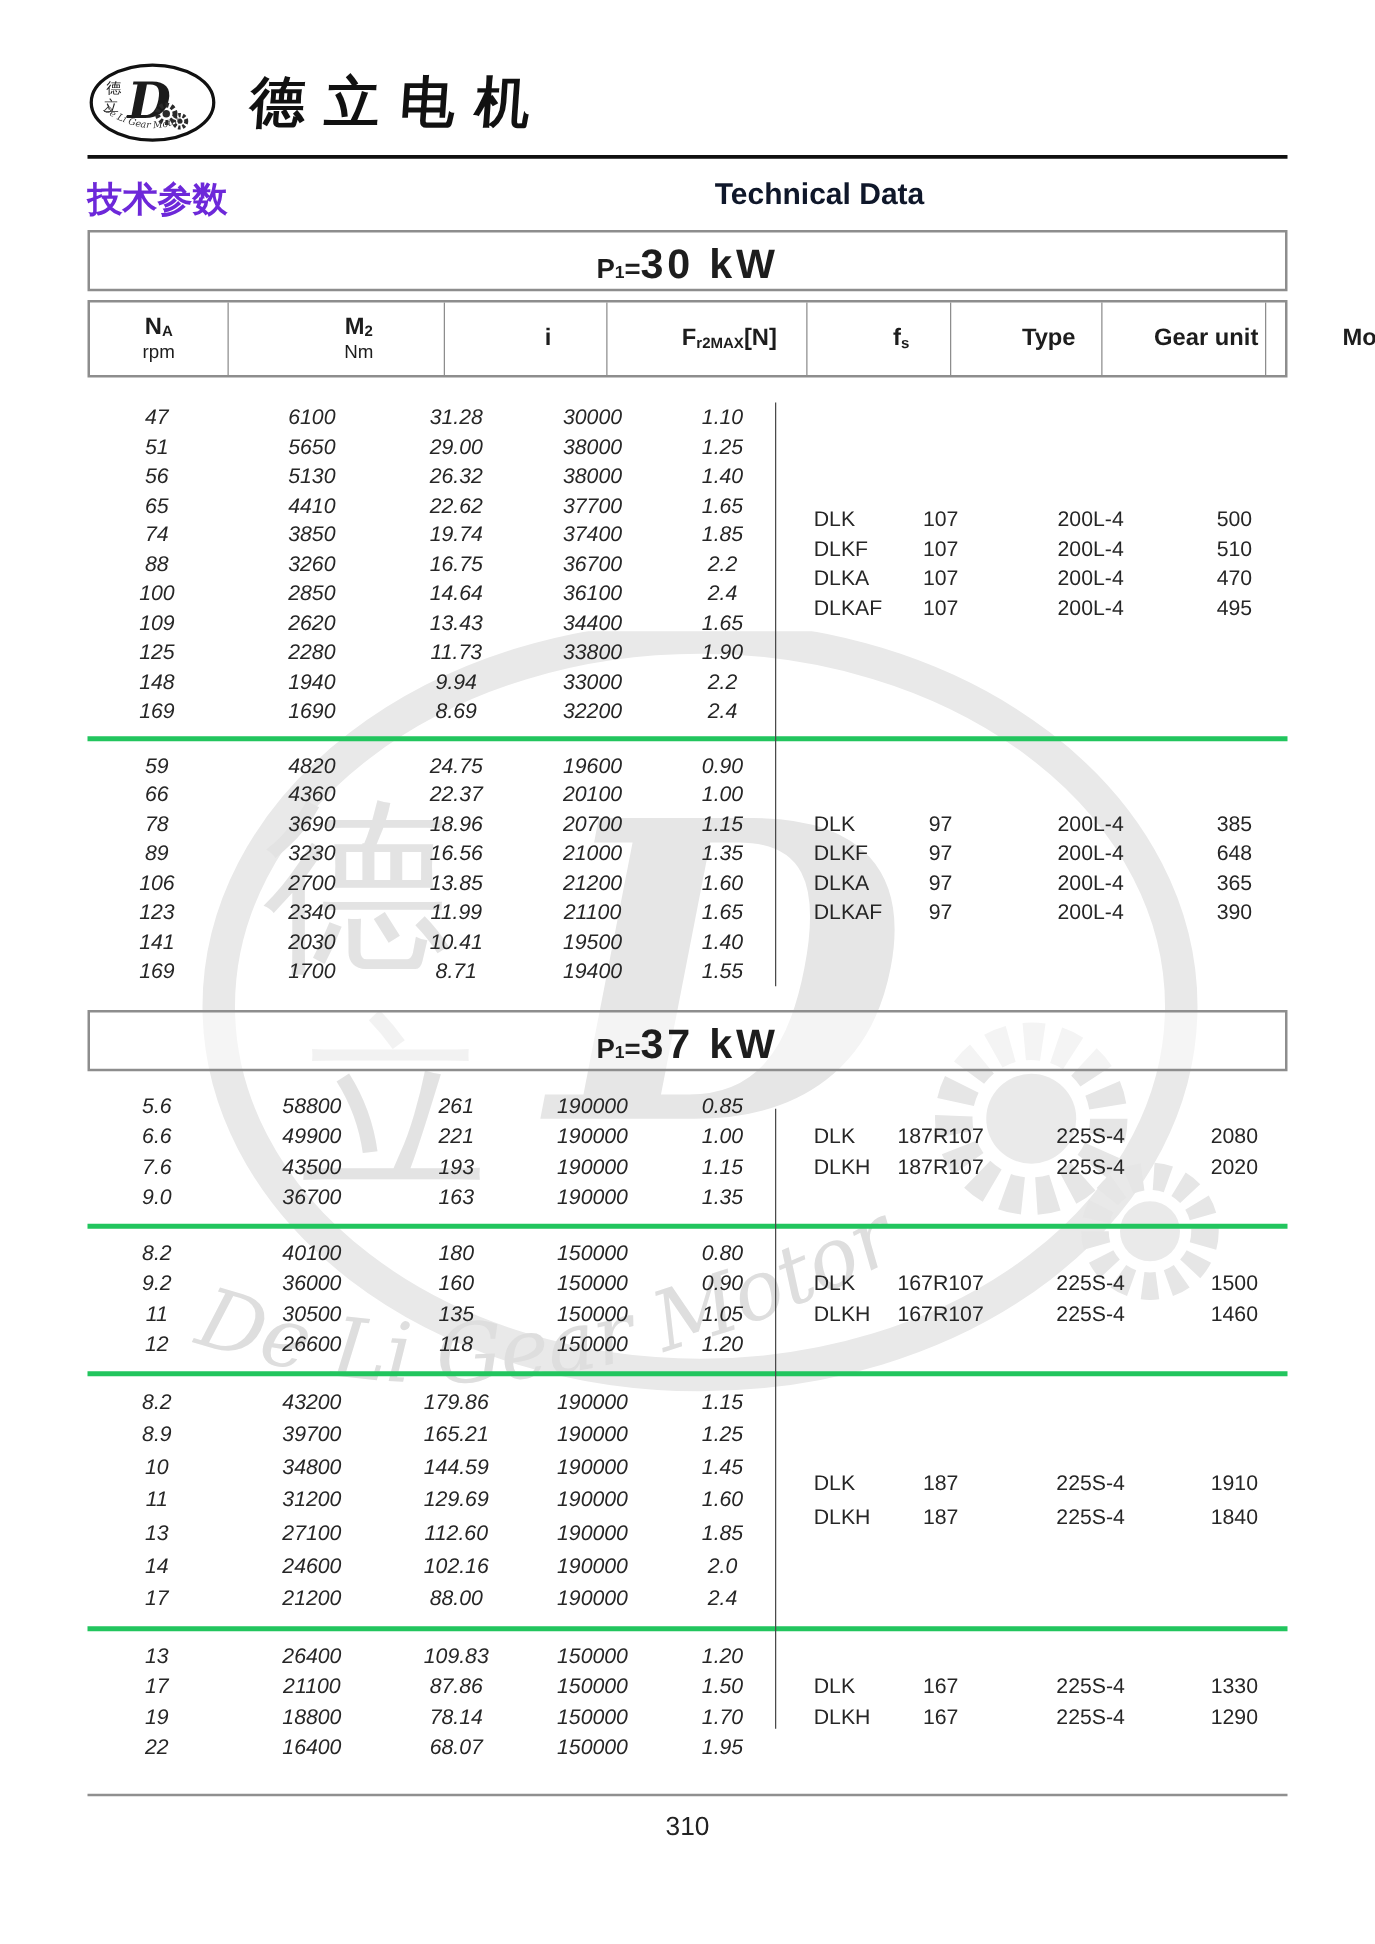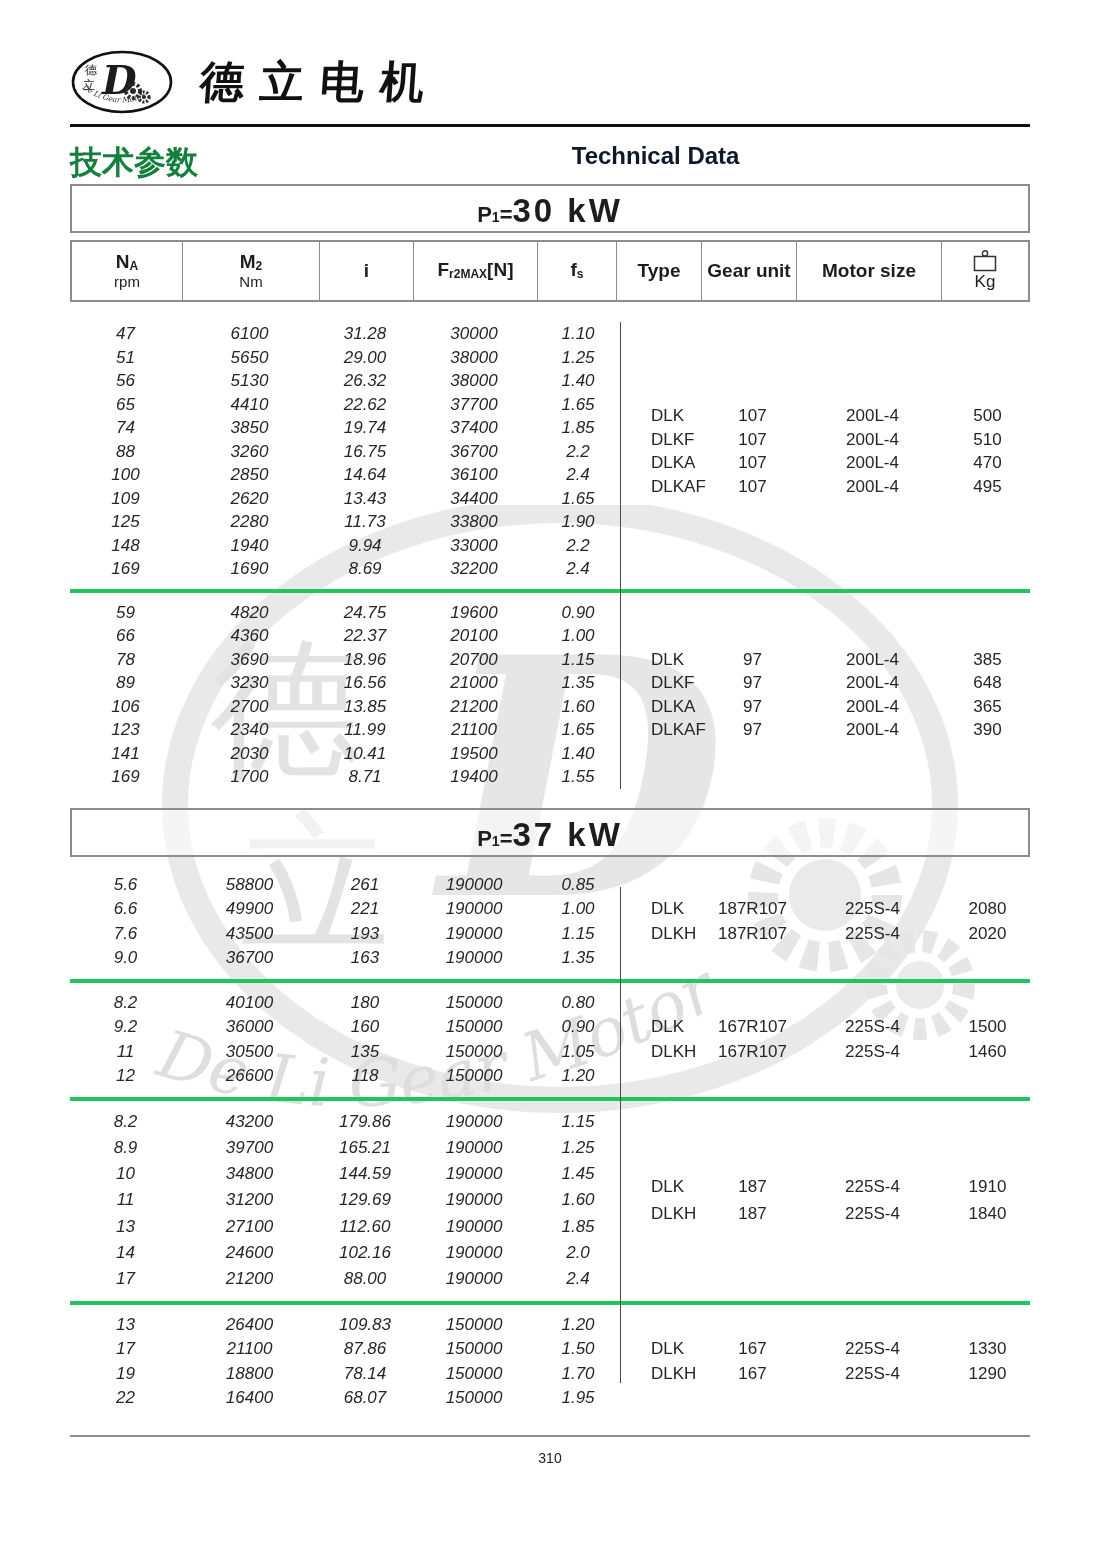--- a/index.html
+++ b/index.html
@@ -12,40 +12,41 @@
   .page { position:relative; z-index:1; padding:0 70px; width:1100px; }
 
   
   .brand-row { margin-top:48px; height:68px; display:flex; align-items:center; gap:26px; }
   .brand-cn {
     font-family:"DejaVu Serif", serif; font-weight:bold; font-size:44px;
     letter-spacing:16px; color:#111; transform:skewX(-4deg);
   }
   .top-rule { height:3px; background:#101010; margin-top:8px; }
   .title-row { position:relative; margin-top:14px; height:32px; }
-  .title-cn { font-size:32px; font-weight:bold; color:#15803d; }
+  .title-cn { font-size:28px; font-weight:bold; color:#6d28d9; }
   .title-en {
     position:absolute; top:1px; left:61%; transform:translateX(-50%);
     font-size:24px; font-weight:bold; color:#0f172a;
   }
 
   
   .power-box {
     margin-top:11px; height:49px; border:2px solid #8d8d8d; background:rgba(255,255,255,.55);
     display:flex; align-items:baseline; justify-content:center; padding-top:6px;
   }
   .p-small { font-size:22px; font-weight:bold; }
   .p-sub   { font-size:14px; font-weight:bold; vertical-align:-2px; }
   .p-big   { font-size:33px; font-weight:bold; letter-spacing:3px; }
 
   
   .col-header {
     margin-top:7px; border:2px solid #8d8d8d; background:rgba(255,255,255,.55);
     display:grid; grid-template-columns:111px 137px 94px 124px 79px 85px 95px 145px 86px;
     height:62px;
+    gap:36px;
   }
   .hcell {
     border-right:1.5px solid #8d8d8d;
     display:flex; flex-direction:column; align-items:center; justify-content:center;
     line-height:1.1;
   }
   .hcell:last-child { border-right:none; }
   .h-main { font-size:19px; font-weight:bold; }
   .h-sub  { font-size:12px; font-weight:bold; vertical-align:-2px; }
   .h-unit { font-size:15px; font-weight:normal; margin-top:1px; }
@@ -65,21 +66,21 @@
   .block-right { width:410px; }
   .drow { display:grid; grid-template-columns:111px 137px 94px 124px 84px; line-height:24.5px;font-style:italic; }
   .trow { display:grid; grid-template-columns:85px 95px 145px 85px;  line-height:24.5px; }
   .s30 .drow, .s30 .trow { line-height:23.5px; }
   .tall .drow, .tall .trow { line-height:26.3px; }
   .cell { font-size:17px; text-align:center; color:#262626; }
   .c-type { text-align:left; padding-left:31px; }
 
   
   .bottom-rule { height:2.5px; background:#8f8f8f; margin-top:0; }
-  .footer { text-align:center; margin-top:13px; font-size:14px; color:#222; }
+  .footer { text-align:center; margin-top:13px; font-size:21px; color:#222; }
 </style>
 </head>
 <body>
 
 <svg class="watermark" width="920" height="680" viewBox="0 0 920 680">
   <ellipse cx="470" cy="300" rx="385" ry="295" fill="none" stroke="#e9e9e9" stroke-width="26"></ellipse>
   <text x="120" y="255" font-size="150" fill="#e3e3e3" font-family="'DejaVu Serif', serif">德</text>
   <text x="150" y="430" font-size="150" fill="#e3e3e3" font-family="'DejaVu Serif', serif">立</text>
   <text x="350" y="390" font-size="330" font-style="italic" font-weight="bold" fill="#e6e6e6" font-family="'DejaVu Serif', serif">D</text>
   <g>

